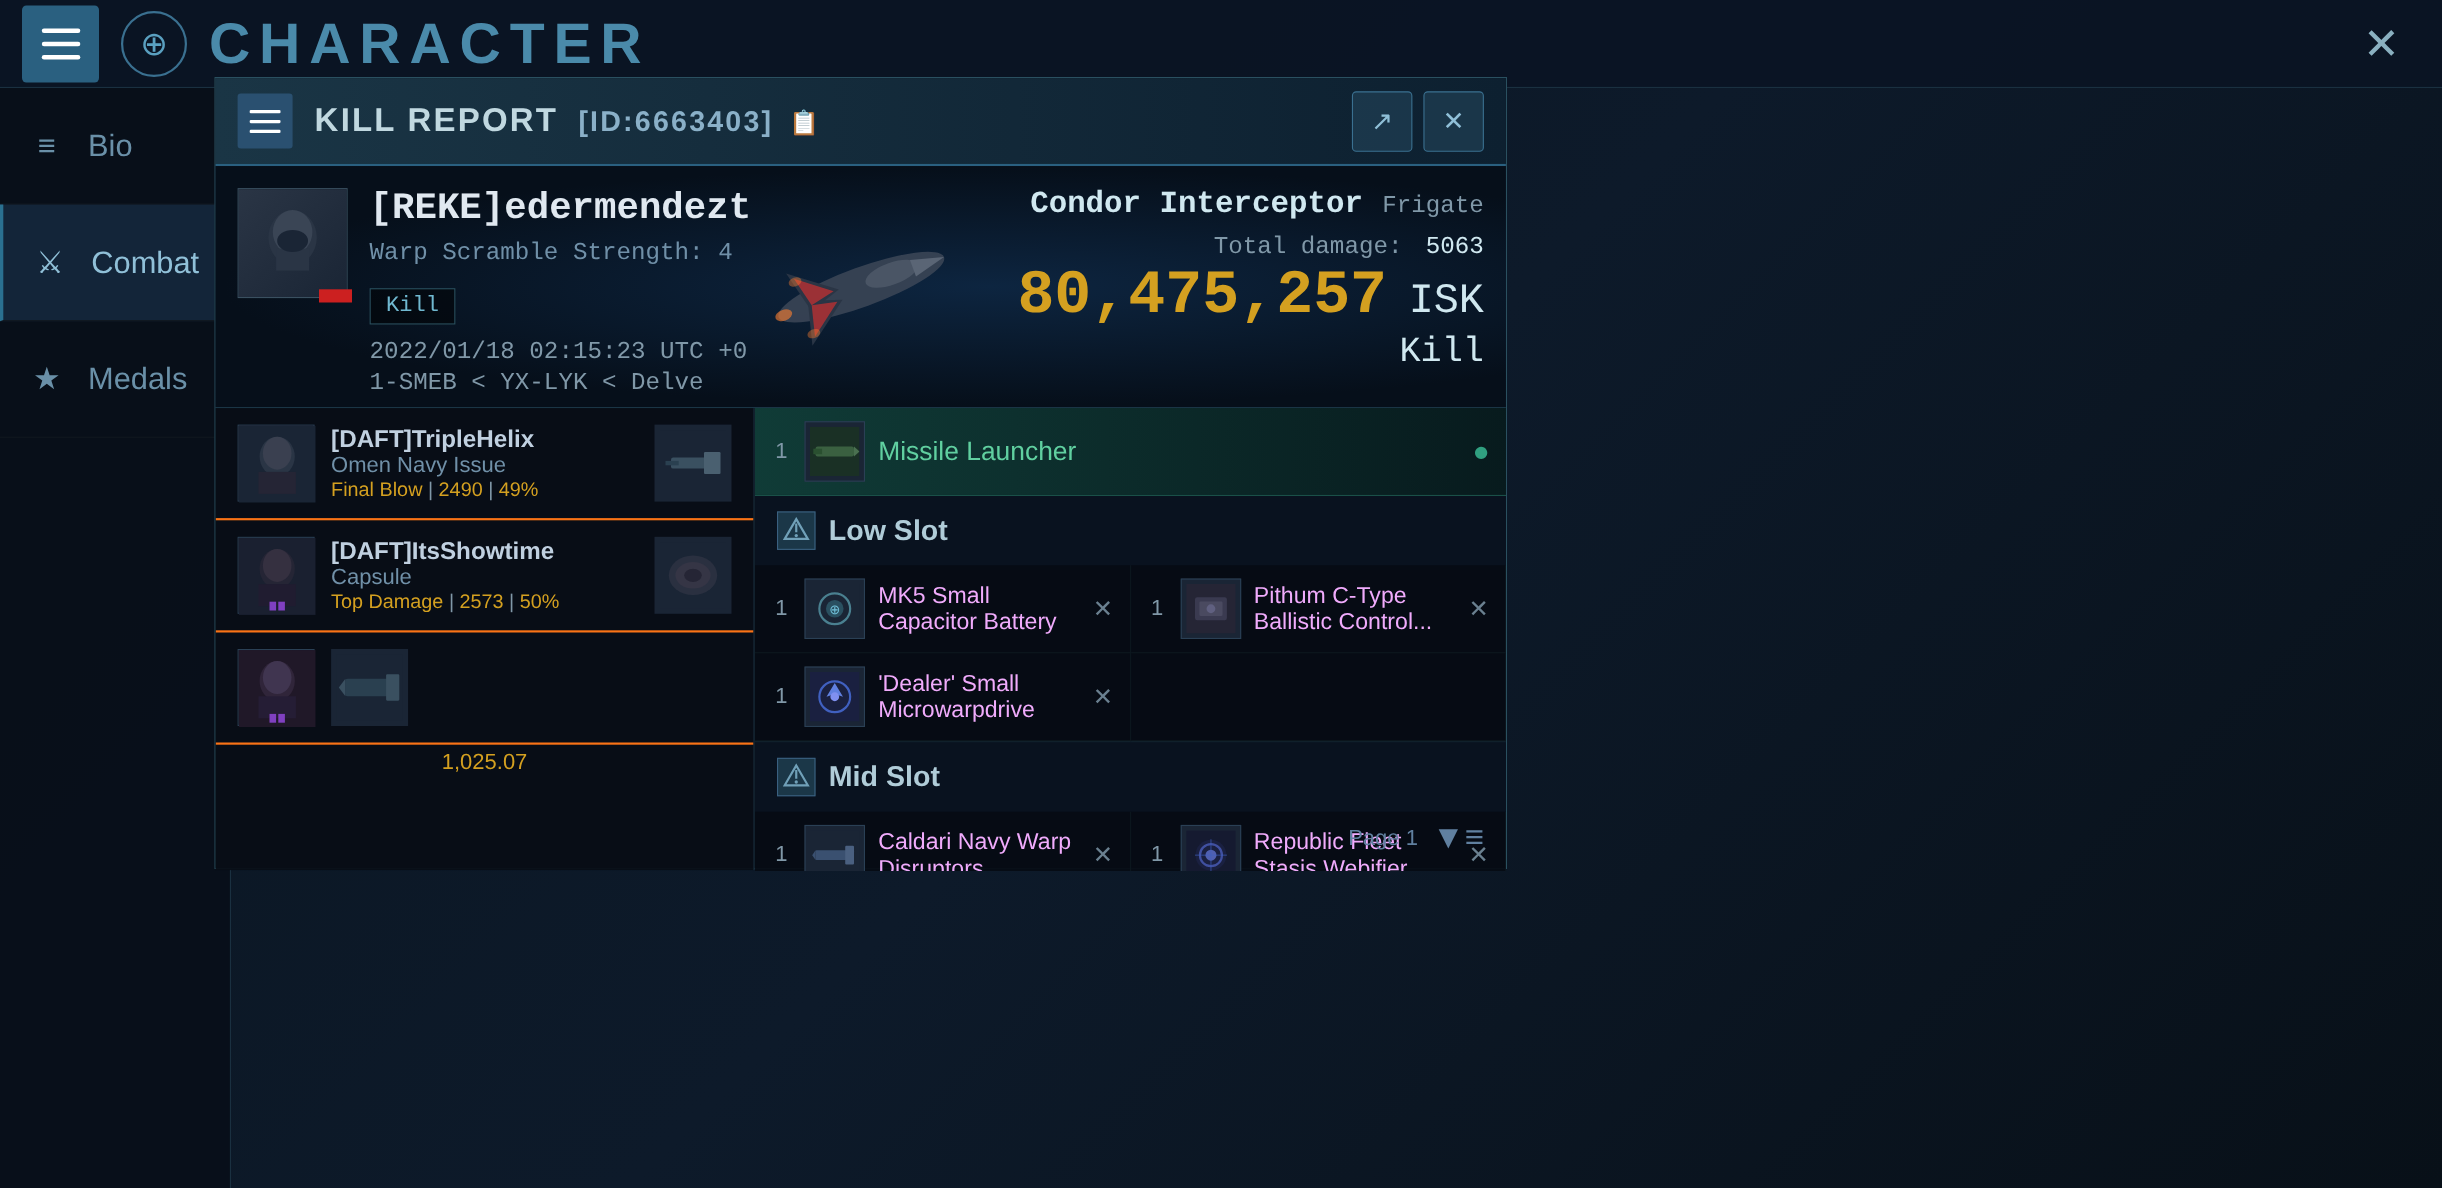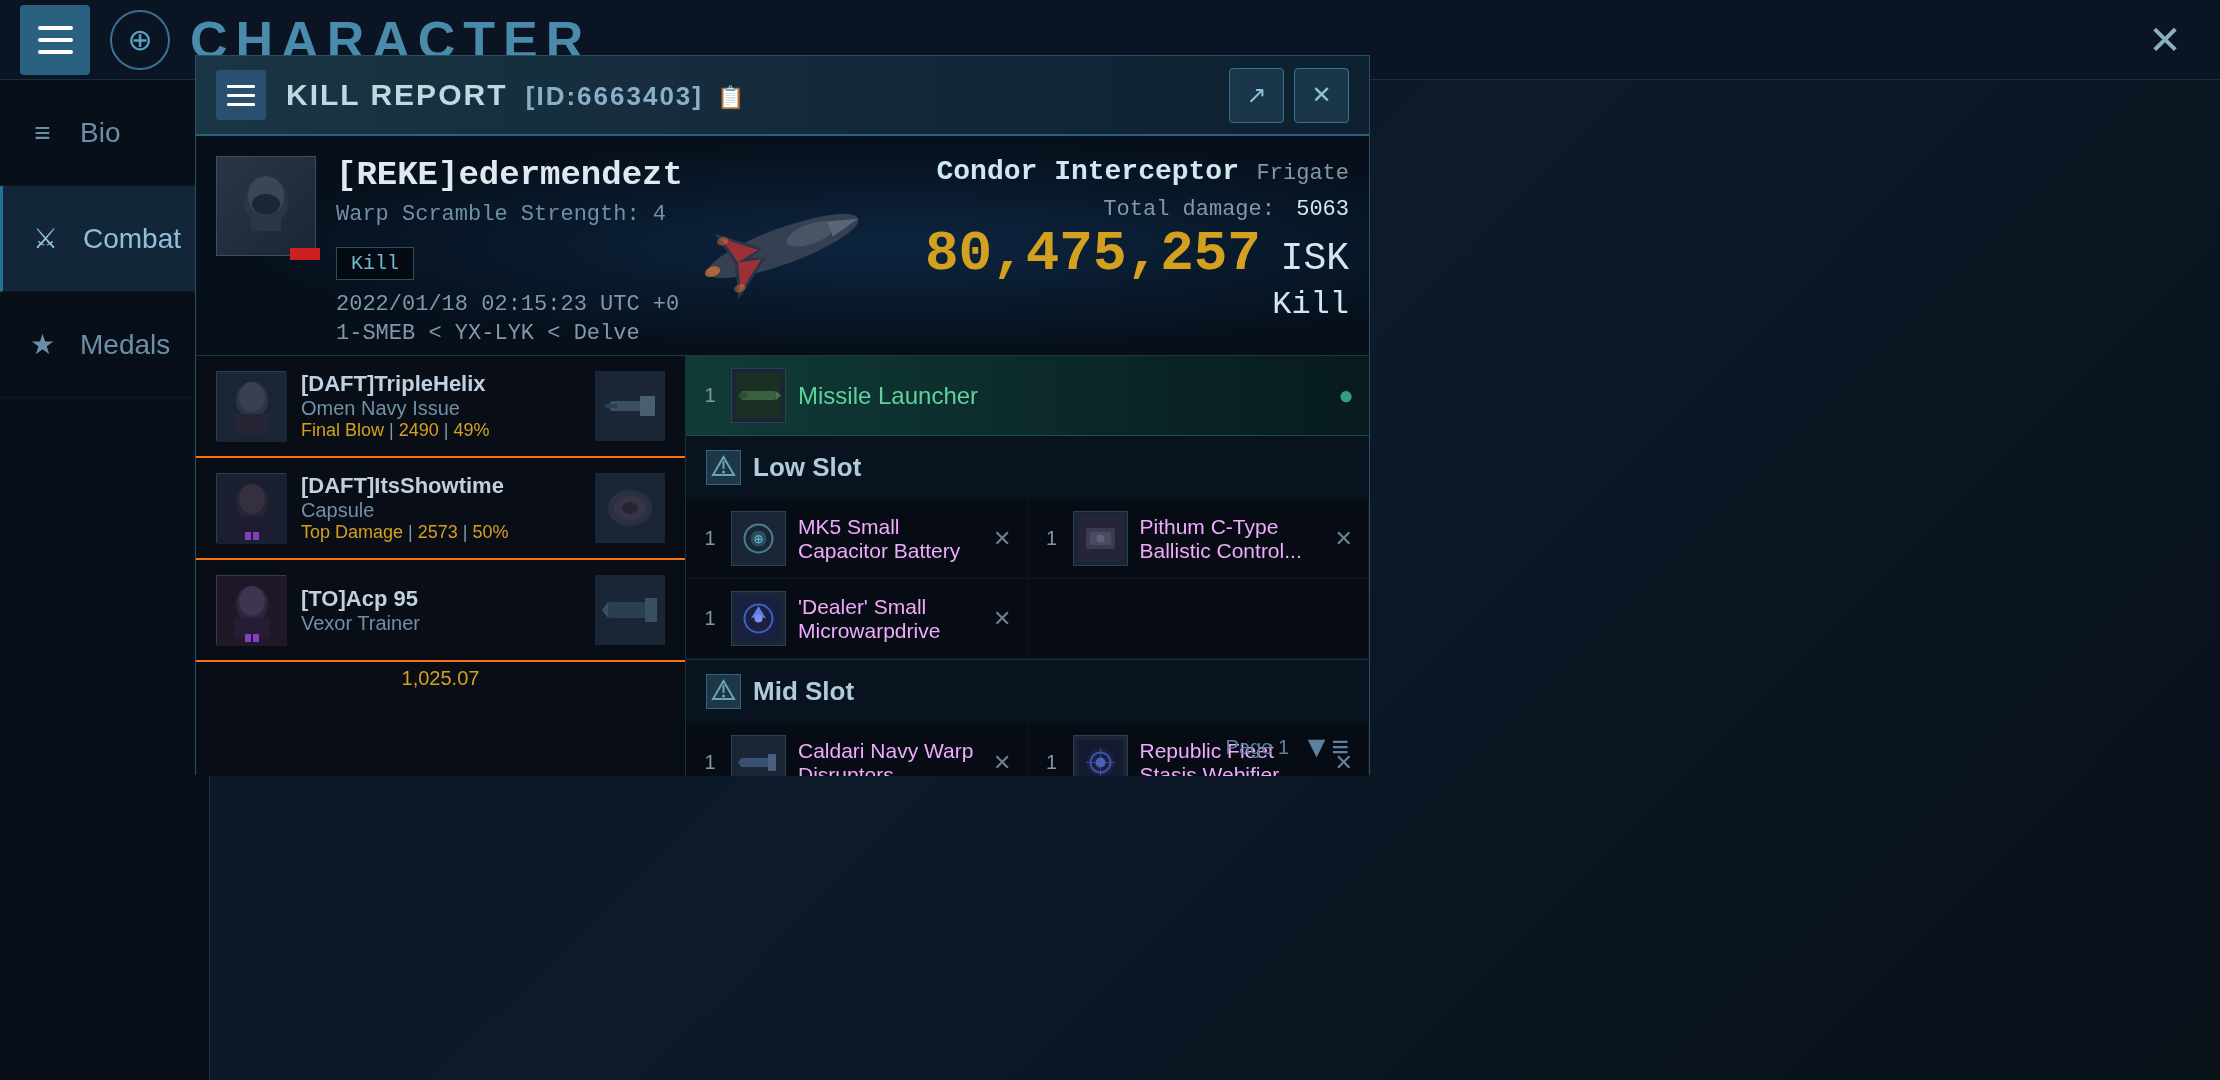--- a/index.html
+++ b/index.html
@@ -102,21 +102,21 @@
     }
     .sidebar-icon {
       width: 45px; height: 45px;
       display: flex; align-items: center; justify-content: center;
       font-size: 28px;
     }
 
     
     .modal-overlay {
       position: absolute;
-      top: 55px; left: 195px;
+      top: 70px; left: 195px;
       width: 1175px;
       height: 720px;
       background: rgba(5,12,20,0.98);
       border: 1px solid #2a5060;
       z-index: 100;
     }
 
     
     .modal-header {
       background: linear-gradient(90deg, #1a3545 0%, #0d2030 100%);
@@ -605,24 +605,20 @@
             <svg width="70" height="70" viewBox="0 0 70 70">
               <rect width="70" height="70" fill="#201828"></rect>
               <ellipse cx="35" cy="28" rx="16" ry="18" fill="#30253a"></ellipse>
               <ellipse cx="35" cy="25" rx="13" ry="15" fill="#403550"></ellipse>
               <rect x="18" y="42" width="34" height="20" fill="#251d35"></rect>
               <rect x="28" y="58" width="6" height="8" fill="#8040c0"></rect>
               <rect x="36" y="58" width="6" height="8" fill="#8040c0"></rect>
             </svg>
           </div>
         </div>
-        <div class="participant-info">
-          <div class="participant-name">[TO]Acp 95</div>
-          <div class="participant-ship">Vexor Trainer</div>
-        </div>
         <div class="participant-weapon">
           <svg width="60" height="60" viewBox="0 0 60 60">
             <rect width="60" height="60" fill="#1a2535"></rect>
             <rect x="8" y="22" width="44" height="16" fill="#2a4050" rx="2"></rect>
             <polygon points="8,22 8,38 2,30" fill="#3a5060"></polygon>
             <rect x="45" y="18" width="12" height="24" fill="#3a5060" rx="1"></rect>
           </svg>
         </div>
       </div>
 

